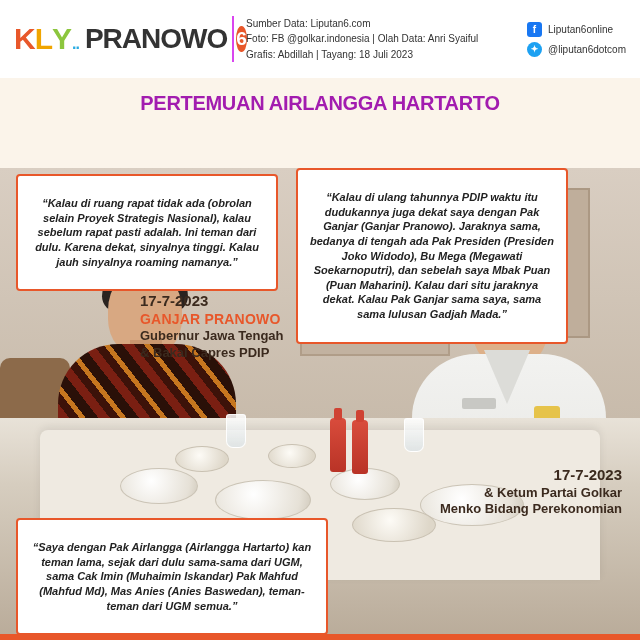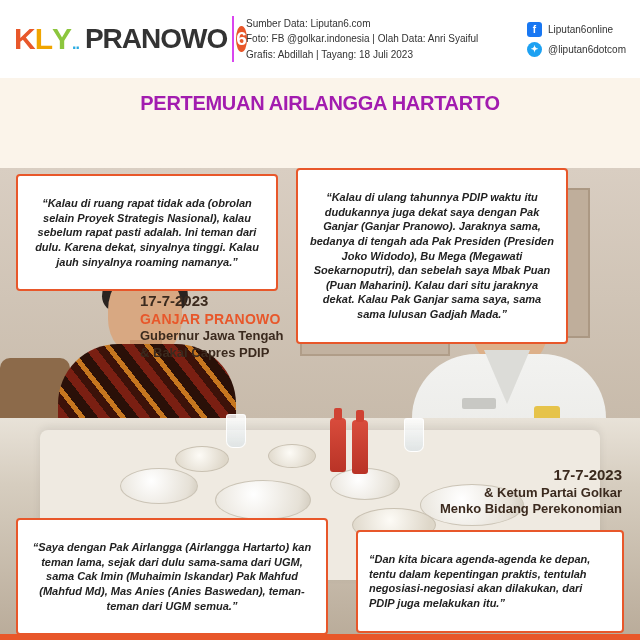--- a/index.html
+++ b/index.html
@@ -301,21 +301,20 @@
     <div class="bowl" style="left:352px; top:340px; width:84px; height:34px;"></div>
     <div class="bottle" style="left:330px; top:250px;"></div>
     <div class="bottle" style="left:352px; top:252px;"></div>
     <div class="glass" style="left:226px; top:246px;"></div>
     <div class="glass" style="left:404px; top:250px;"></div>
   </div>
 
   <div class="bubble q1">“Kalau di ruang rapat tidak ada (obrolan selain Proyek Strategis Nasional), kalau sebelum rapat pasti adalah. Ini teman dari dulu. Karena dekat, sinyalnya tinggi. Kalau jauh sinyalnya roaming namanya.”</div>
   <div class="bubble q2">“Kalau di ulang tahunnya PDIP waktu itu dudukannya juga dekat saya dengan Pak Ganjar (Ganjar Pranowo). Jaraknya sama, bedanya di tengah ada Pak Presiden (Presiden Joko Widodo), Bu Mega (Megawati Soekarnoputri), dan sebelah saya Mbak Puan (Puan Maharini). Kalau dari situ jaraknya dekat. Kalau Pak Ganjar sama saya, sama sama lulusan Gadjah Mada.”</div>
   <div class="bubble q3">“Saya dengan Pak Airlangga (Airlangga Hartarto) kan teman lama, sejak dari dulu sama-sama dari UGM, sama Cak Imin (Muhaimin Iskandar) Pak Mahfud (Mahfud Md), Mas Anies (Anies Baswedan), teman-teman dari UGM semua.”</div>
-  <div class="bubble q4">“Dan kita bicara agenda-agenda ke depan, tentu dalam kepentingan praktis, tentulah negosiasi-negosiasi akan dilakukan, dari PDIP juga melakukan itu.”</div>
 
   <div class="namecard nc-left">
     <div class="date">17-7-2023</div>
     <div class="name">GANJAR PRANOWO</div>
     <div class="role">Gubernur Jawa Tengah</div>
     <div class="role">&amp; Bakal Capres PDIP</div>
   </div>
 
   <div class="namecard nc-right">
     <div class="date">17-7-2023</div>

